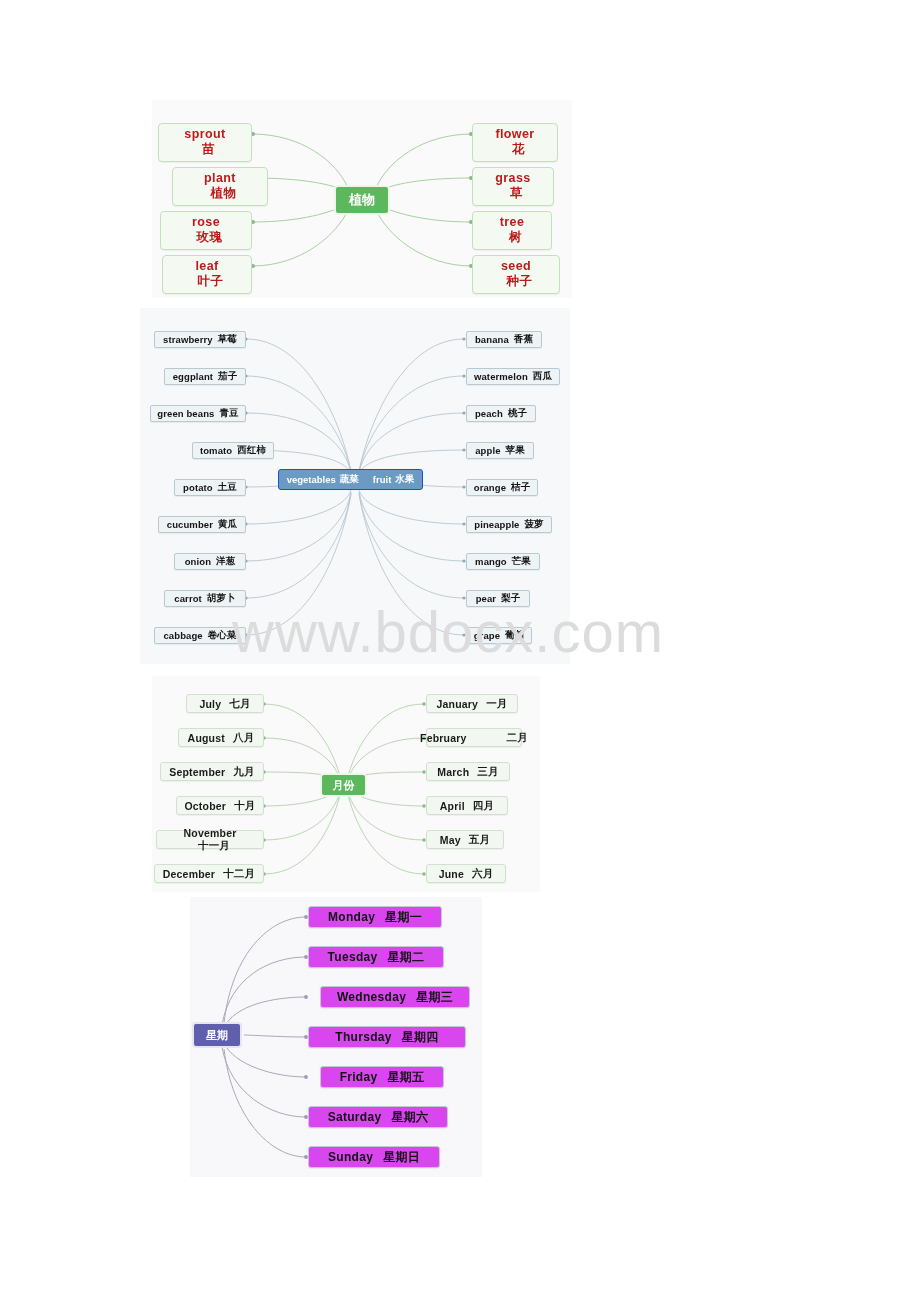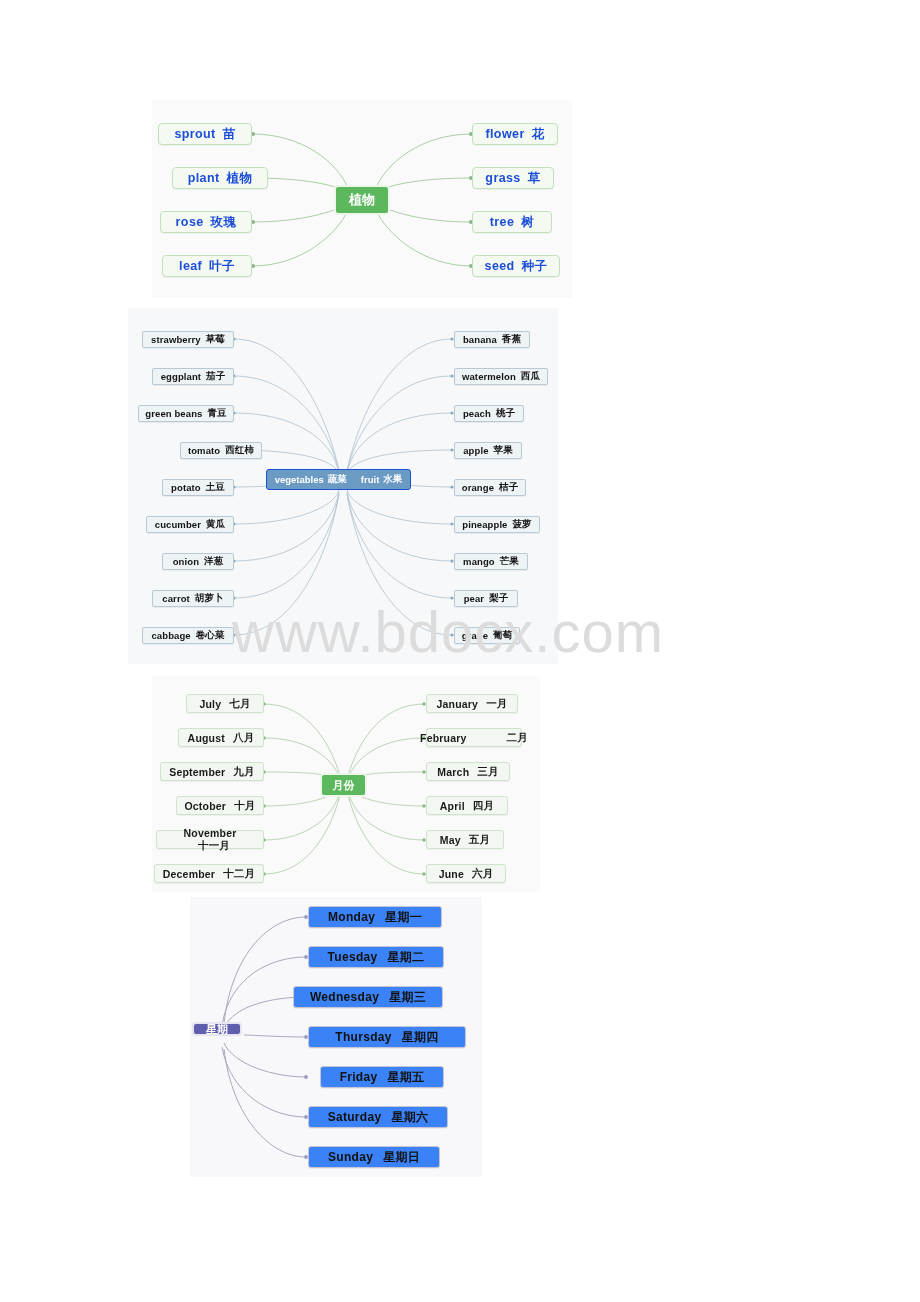--- a/index.html
+++ b/index.html
@@ -52,21 +52,21 @@
     width: 100%;
     height: 100%;
   }
   .panel svg {
     position: absolute;
     left: 0; top: 0;
     overflow: visible;
   }
 
   #panel-plants   { left: 152px; top: 100px;  width: 420px; height: 198px; background: #fafafa; }
-  #panel-produce  { left: 128px; top: 308px;  width: 430px; height: 356px; background: #f7f8f9; }
+  #panel-produce  { left: 140px; top: 308px;  width: 430px; height: 356px; background: #f7f8f9; }
   #panel-months   { left: 152px; top: 676px;  width: 388px; height: 216px; background: #f9faf9; }
   #panel-weekdays { left: 190px; top: 897px;  width: 292px; height: 280px; background: #f8f8fa; }
 
   
   .node {
     position: absolute;
     box-sizing: border-box;
     display: flex;
     align-items: center;
     justify-content: center;
@@ -74,27 +74,28 @@
     border-radius: 4px;
     z-index: 20;
   }
   .node .en { }
   .node .zh { }
 
   
   .theme-green .node {
     background: #f4faf2;
     border: 1px solid #c3e0bd;
-    color: #1d4ed8;
+    color: #b91c1c;
     font-size: 12.5px;
     font-weight: 700;
     letter-spacing: 0.4px;
     padding: 0 8px;
-    height: 22px;
+    height: 39px;
     box-shadow: 0 1px 1px rgba(0,0,0,0.05);
+    flex-direction: column;
   }
   .theme-green .node .zh { margin-left: 7px; }
 
   
   .theme-blue .node {
     background: #eef3f6;
     border: 1px solid #b9c9d4;
     color: #131313;
     font-size: 9.5px;
     font-weight: 700;
@@ -116,21 +117,21 @@
     letter-spacing: 0.2px;
     padding: 0 7px;
     height: 19px;
     border-radius: 3px;
     box-shadow: 0 1px 1px rgba(0,0,0,0.05);
   }
   .theme-green-sm .node .zh { margin-left: 8px; }
 
   
   .theme-purple .node {
-    background: #3b82f6;
+    background: #d946ef;
     border: 1px solid #c6c6d6;
     color: #111111;
     font-size: 12px;
     font-weight: 700;
     letter-spacing: 0.3px;
     padding: 0 9px;
     height: 22px;
     border-radius: 3px;
     box-shadow: 0 1px 1px rgba(0,0,0,0.06);
   }
@@ -170,21 +171,21 @@
     background: #5cb85c;
     width: 47px;
     height: 24px;
     font-size: 11px;
     font-weight: 700;
     border: 2px solid #eef6ec;
   }
   #center-weekdays {
     background: #5f5fae;
     width: 50px;
-    height: 14px;
+    height: 26px;
     font-size: 11px;
     font-weight: 700;
     border: 2px solid #e6e6f2;
     border-radius: 4px;
   }
 
   .dot { fill: #8ab88a; }
   .dot-blue { fill: #8ea9bd; }
   .dot-purple { fill: #9a9ac0; }
 </style>
@@ -497,21 +498,21 @@
     </svg>
 
     <div class="node" style="left:118px; top:9px;   width:134px;">
       <span class="en">Monday</span>
       <span class="zh">星期一</span>
     </div>
     <div class="node" style="left:118px; top:49px;  width:136px;text-align:center;">
       <span class="en">Tuesday</span>
       <span class="zh">星期二</span>
     </div>
-    <div class="node" style="left:103px; top:89px;  width:150px;">
+    <div class="node" style="left:130px; top:89px;  width:150px;">
       <span class="en">Wednesday</span>
       <span class="zh">星期三</span>
     </div>
     <div class="node" style="left:118px; top:129px; width:158px;">
       <span class="en">Thursday</span>
       <span class="zh">星期四</span>
     </div>
     <div class="node" style="left:118px; top:169px; width:124px;margin-left:12px;">
       <span class="en">Friday</span>
       <span class="zh">星期五</span>

